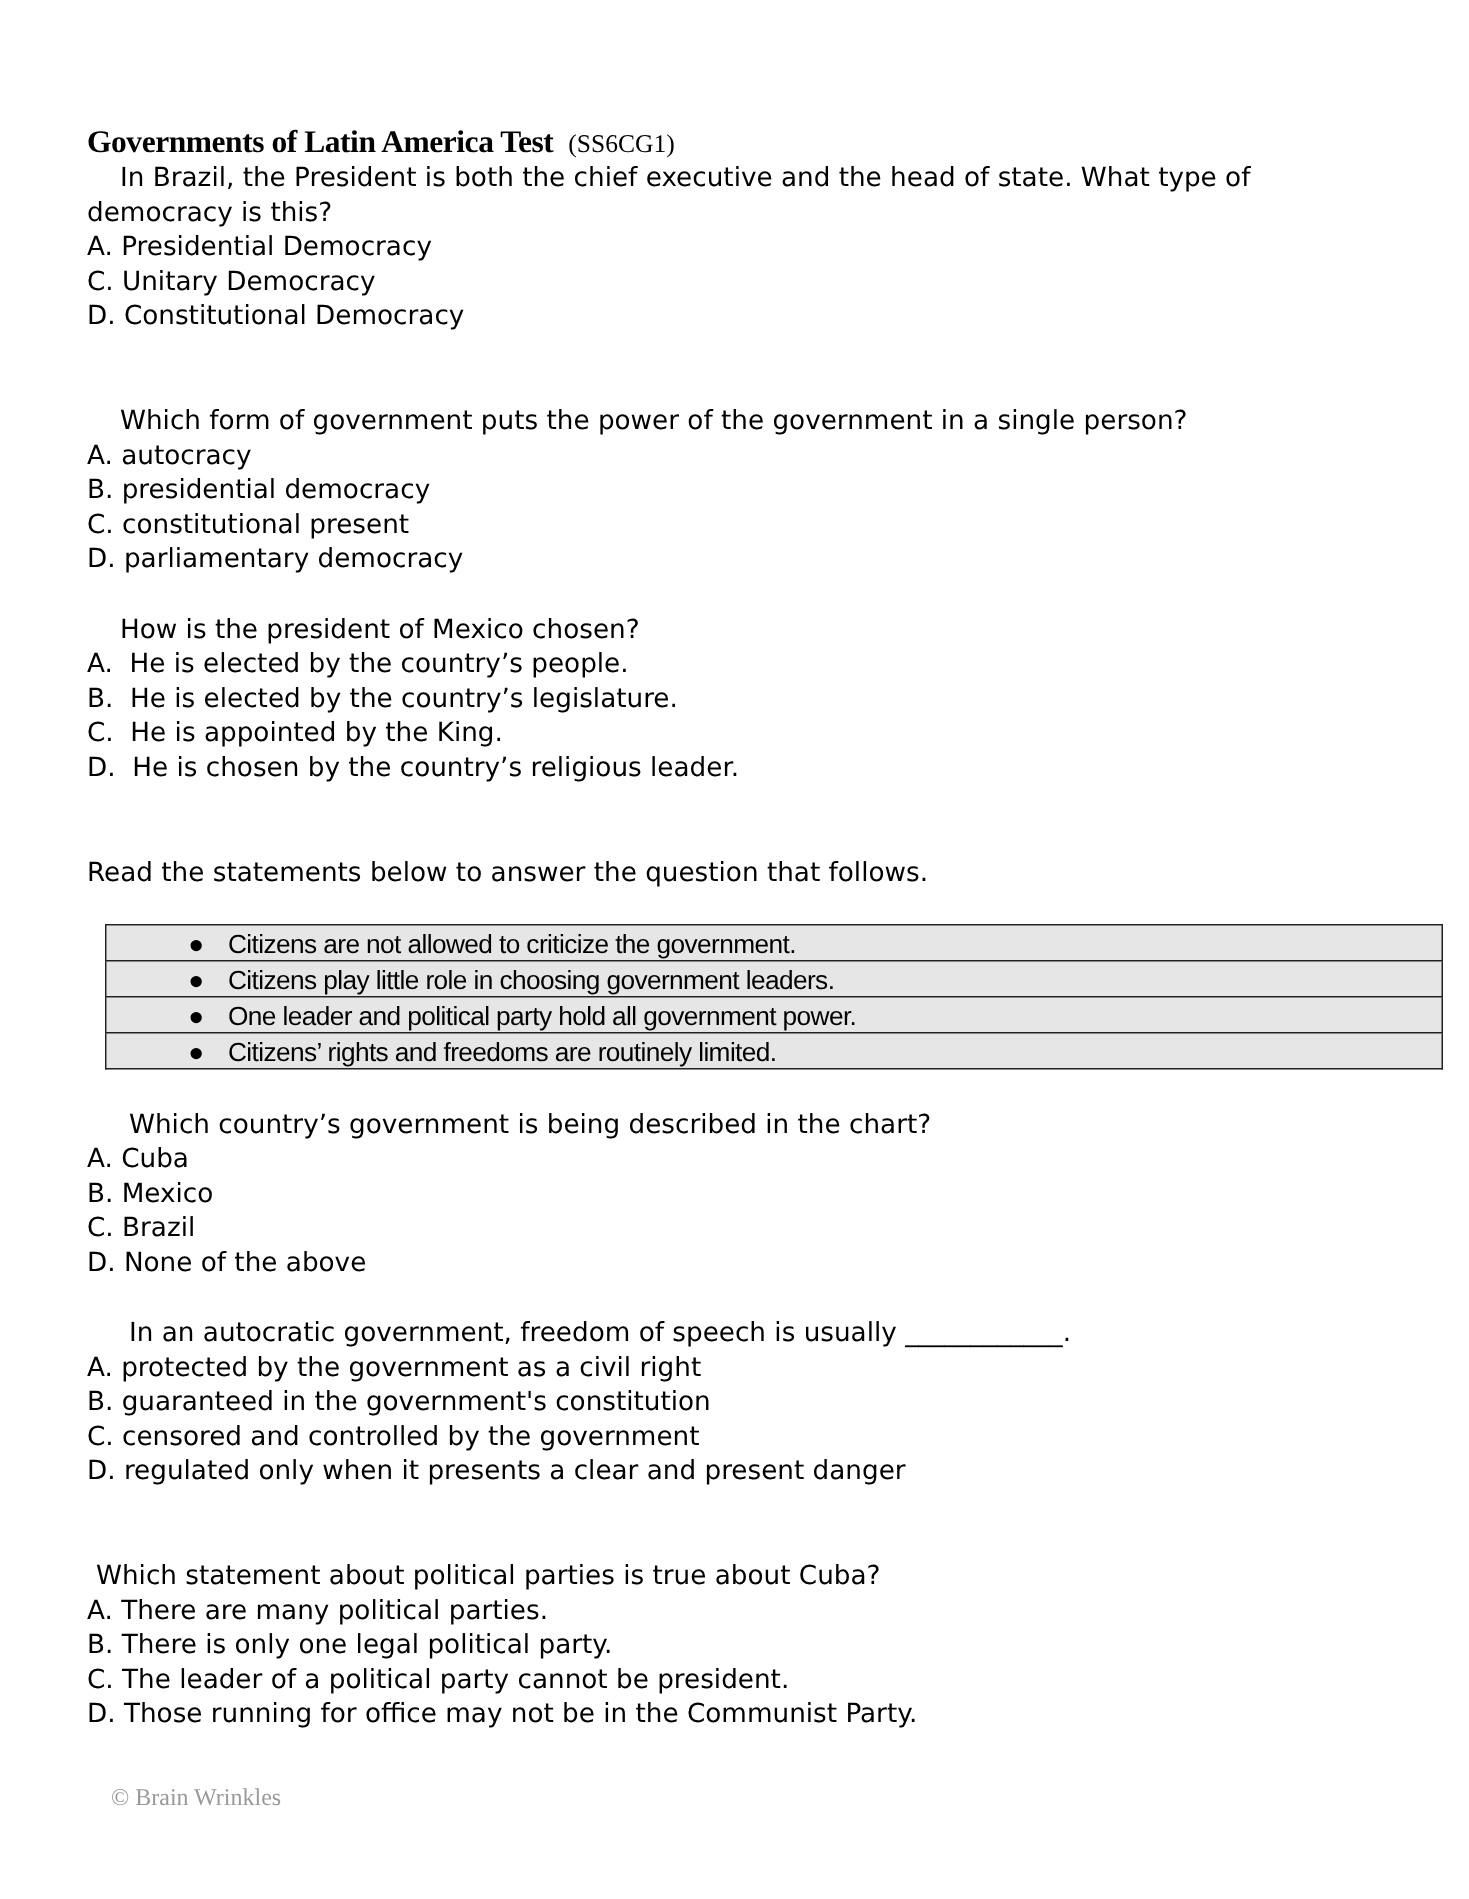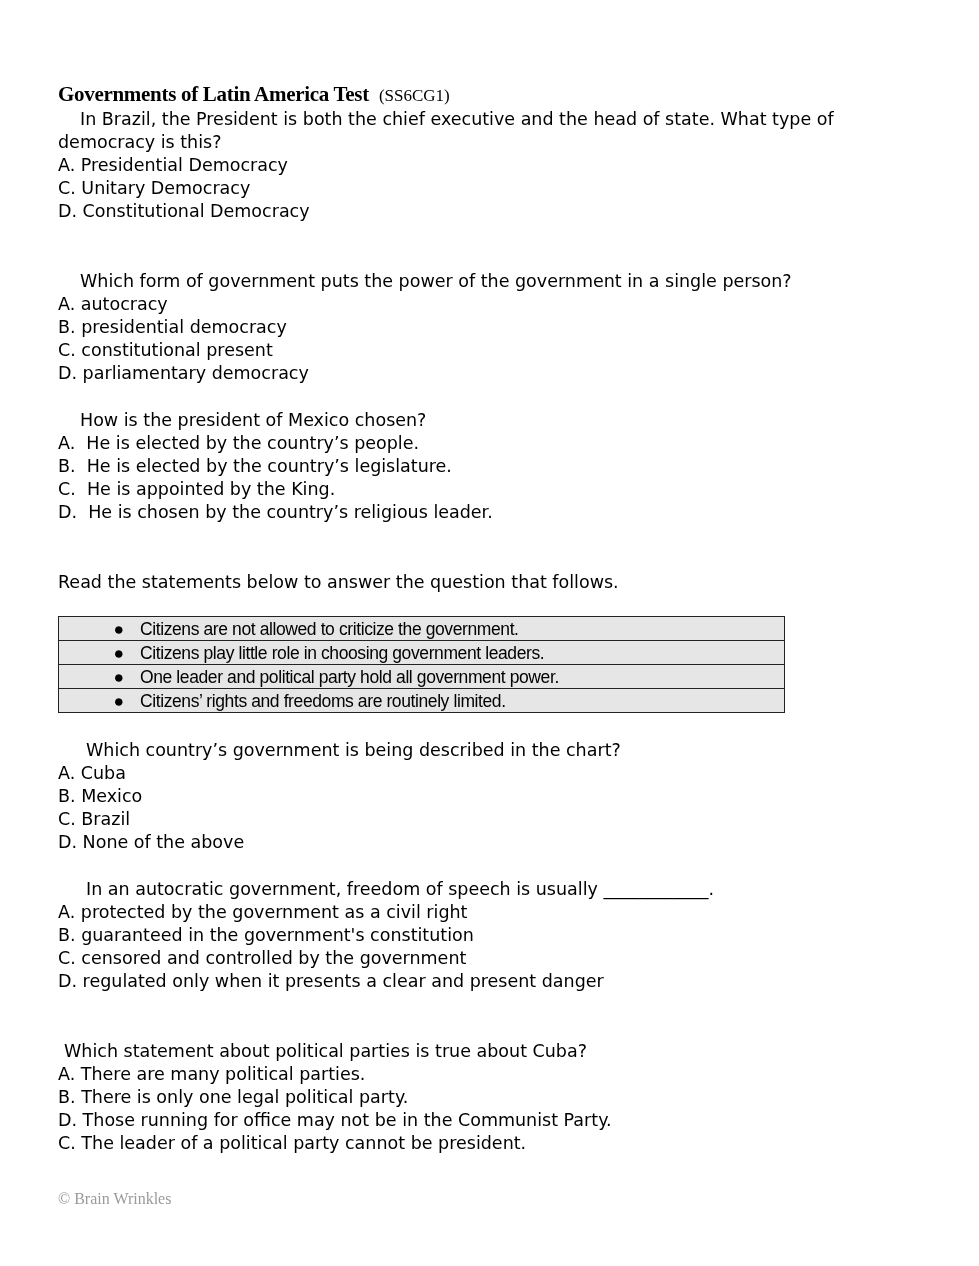--- a/index.html
+++ b/index.html
@@ -5,27 +5,27 @@
   html, body { margin: 0; padding: 0; background: #ffffff; }
   body { width: 979px; height: 1266px; position: relative; overflow: hidden;
          font-family: "DejaVu Sans", sans-serif; color: #000; }
   .page { position: absolute; left: 58px; top: 80px; width: 865px; }
   .title-row { font-size: 21px; line-height: 28px; height: 28px; font-family: Liberation Serif, serif; }
   .title { font-weight: bold; letter-spacing: -0.3px; }
   .code { font-size: 17px; font-weight: normal; margin-left: 10px; }
   .q { font-weight: normal; font-size: 17.5px; line-height: 23px; }
   .opt { font-size: 17.5px; line-height: 23px; white-space: pre; }
   .abs { position: absolute; left: 0; }
-  table.chart { position: absolute; left: 0; width: 727px; border-collapse: collapse; }
+  table.chart { position: absolute; left: 12px; width: 892px; border-collapse: collapse; }
   table.chart td { border: 1.5px solid #222; background: #e6e6e6; height: 23px; padding: 0;
                    font-family: "Liberation Sans Narrow", "Liberation Sans", sans-serif;
                    font-size: 17.5px; line-height: 22px; }
   .bul { display: inline-block; width: 65px; text-align: right; padding-right: 0; }
   .btext { display: inline-block; padding-left: 16px; letter-spacing: -0.4px; }
-  .footer { position: absolute; left: 0; font-family: "Liberation Serif", "DejaVu Serif", serif;
+  .footer { position: absolute; left: 16px; font-family: "Liberation Serif", "DejaVu Serif", serif;
             font-size: 16px; color: #9a9a9a; }
 </style>
 </head>
 <body>
 
 <div class="page">
 
   <div class="title-row abs" style="top:0;">
     <span class="title">Governments of Latin America Test</span><span class="code">(SS6CG1)</span>
   </div>
@@ -94,18 +94,18 @@
     <div class="opt">A. protected by the government as a civil right</div>
     <div class="opt">B. guaranteed in the government's constitution</div>
     <div class="opt">C. censored and controlled by the government</div>
     <div class="opt">D. regulated only when it presents a clear and present danger</div>
   </div>
 
   <div class="abs" style="top:960px;">
     <div class="q" style="padding-left:6px;">Which statement about political parties is true about Cuba?</div>
     <div class="opt">A. There are many political parties.</div>
     <div class="opt">B. There is only one legal political party.</div>
+    <div class="opt">C. The leader of a political party cannot be president.</div>
     <div class="opt">D. Those running for office may not be in the Communist Party.</div>
-    <div class="opt">C. The leader of a political party cannot be president.</div>
   </div>
 
   <div class="footer" style="top:1110px;">© Brain Wrinkles</div>
 </div>
 
 </body></html>

